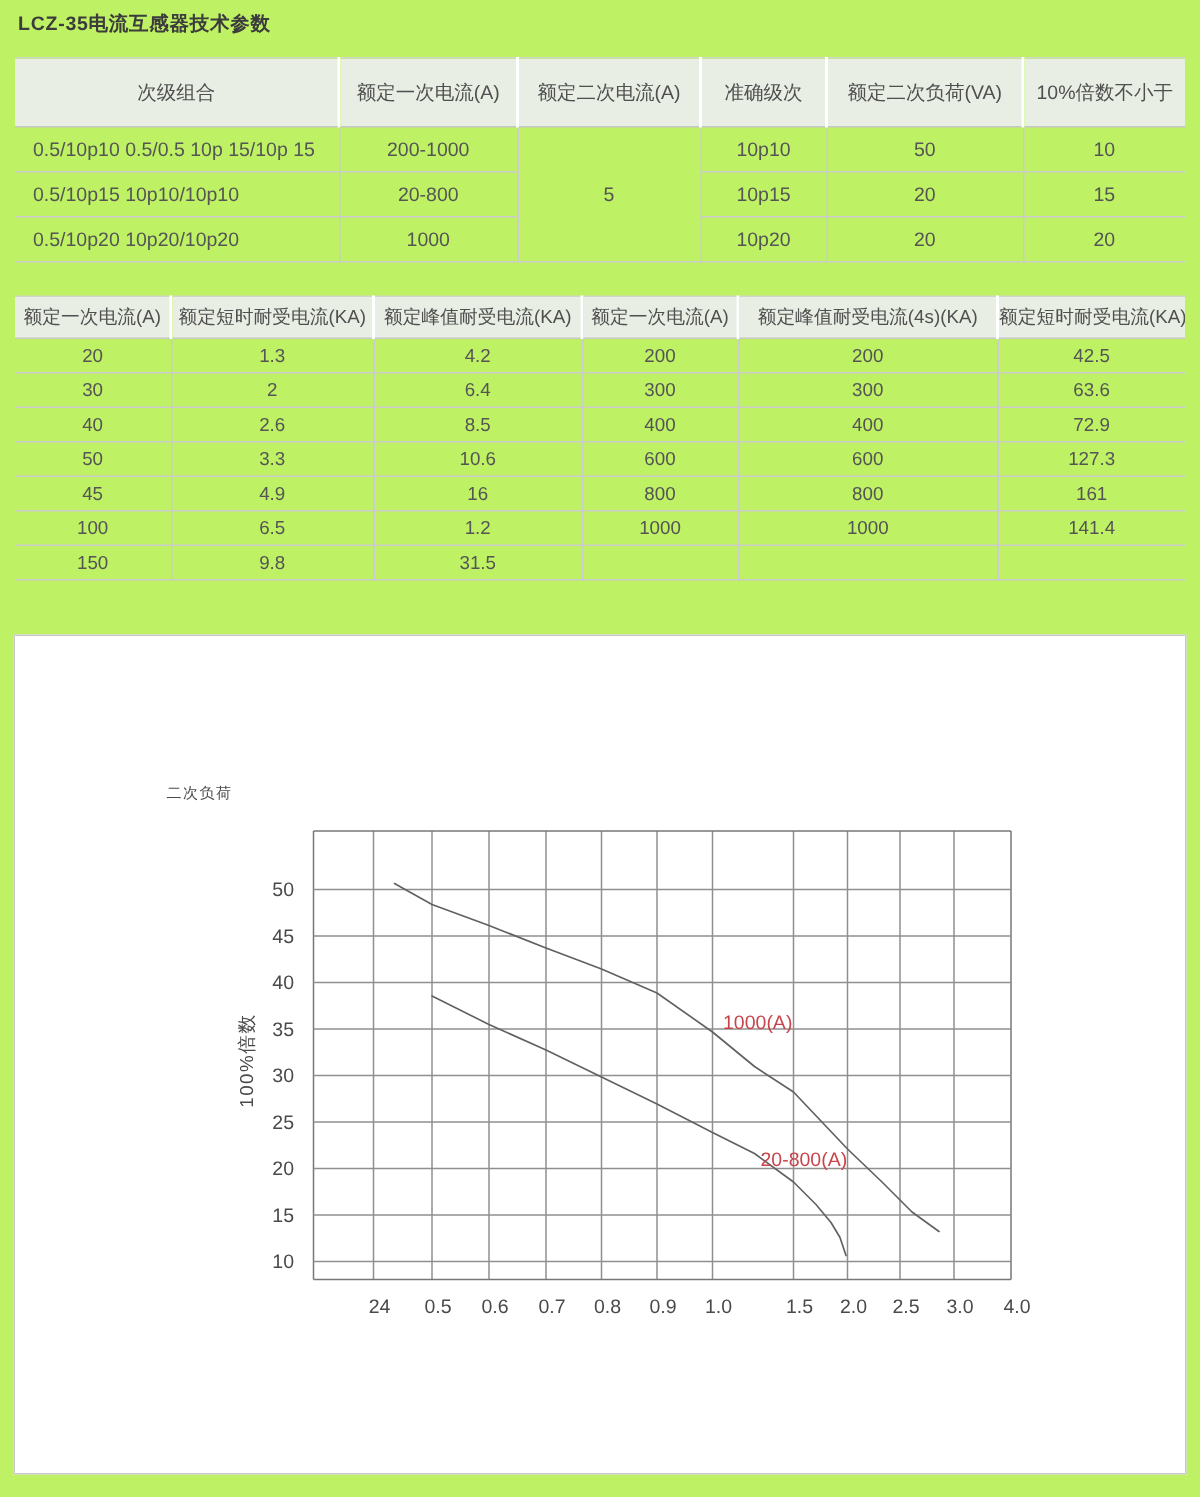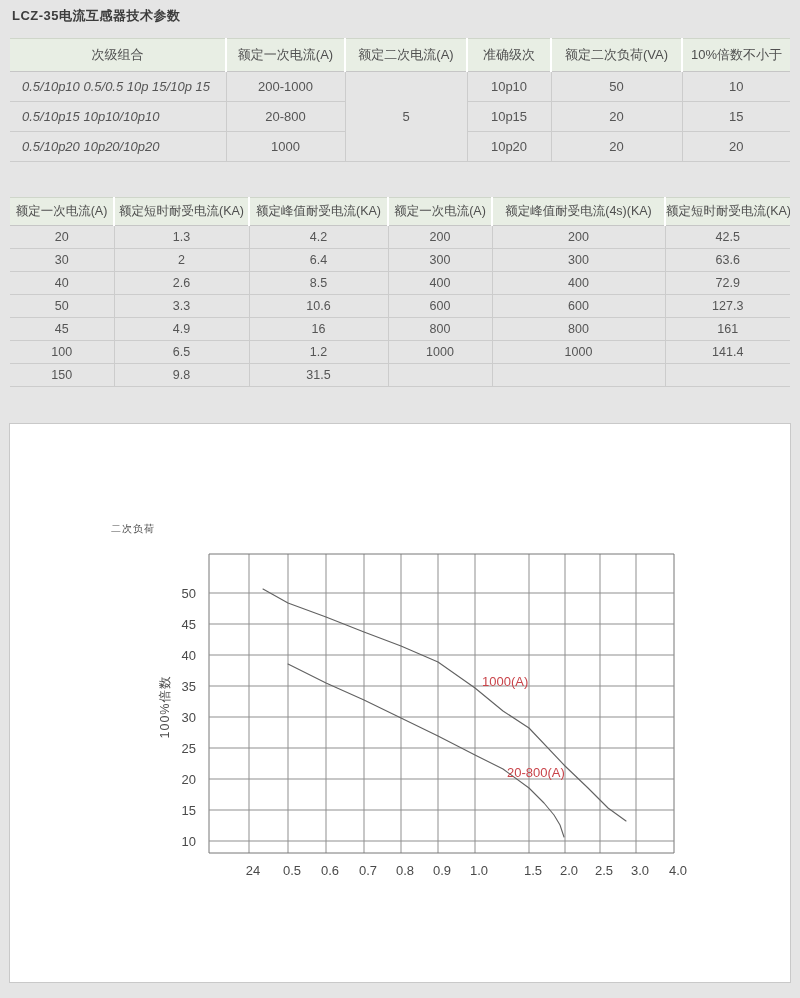--- a/index.html
+++ b/index.html
@@ -1,35 +1,35 @@
 <!DOCTYPE html>
 <html><head>
 <meta charset="utf-8">
 <style>
   * { margin:0; padding:0; box-sizing:border-box; }
   html,body { width:800px; height:998px; background:#ffffff;
     font-family:"Liberation Sans", sans-serif; color:#4a4a4a; }
-  #page { position:relative; width:800px; height:998px; overflow:hidden; background:#e5e5e5; }
+  #page { position:relative; width:800px; height:998px; overflow:hidden; background:#bef264; }
 
   .page-title { position:absolute; left:12px; top:7px; font-size:13px; font-weight:600;
     color:#3c3c3c; letter-spacing:0.5px; }
 
   table { border-collapse:collapse; table-layout:fixed; position:absolute; left:10px; width:780px; }
   #table1-host { top:38px; }
   #table2-host { top:197px; }
   th, td { border:1px solid #cccccc; text-align:center; vertical-align:middle;
     font-weight:normal; overflow:hidden; white-space:nowrap; }
   th { background:#e8eee4; border-left:2px solid #ffffff; border-right:2px solid #ffffff;
     border-top:1px solid #cfd6ca; border-bottom:1px solid #c6c6c6; color:#4f4f4f; }
   th:first-child { border-left:none; } th:last-child { border-right:none; }
   td:first-child { border-left:none; } td:last-child { border-right:none; }
   tr td { border-top:1px solid #cccccc; }
-  .t1 th { height:33px; font-size:13px;text-align:center; }
+  .t1 th { height:46px; font-size:13px;text-align:center; }
   .t1 td { height:30px; font-size:13px; color:#555; }
-  .t1 td.cell-left { text-align:left; padding-left:12px;font-style:italic; }
+  .t1 td.cell-left { text-align:left; padding-left:12px; }
   .t2 th { height:28px; font-size:12.5px; }
   .t2 td { height:23px; font-size:12.5px; color:#555; }
 
   .chart-box { position:absolute; left:9px; top:423px; width:782px; height:560px;
     border:1px solid #c9c9c9; background:#fff; }
   .chart-box svg { position:absolute; left:0; top:0; }
   .chart-title { position:absolute; left:101px; top:98px; font-size:10px; color:#4a4a4a;
     letter-spacing:1px; }
   .y-axis-label { position:absolute; left:155px; top:283px; white-space:nowrap; font-size:12.5px;
     color:#4a4a4a; transform:translate(-50%,-50%) rotate(-90deg); letter-spacing:1px; }

